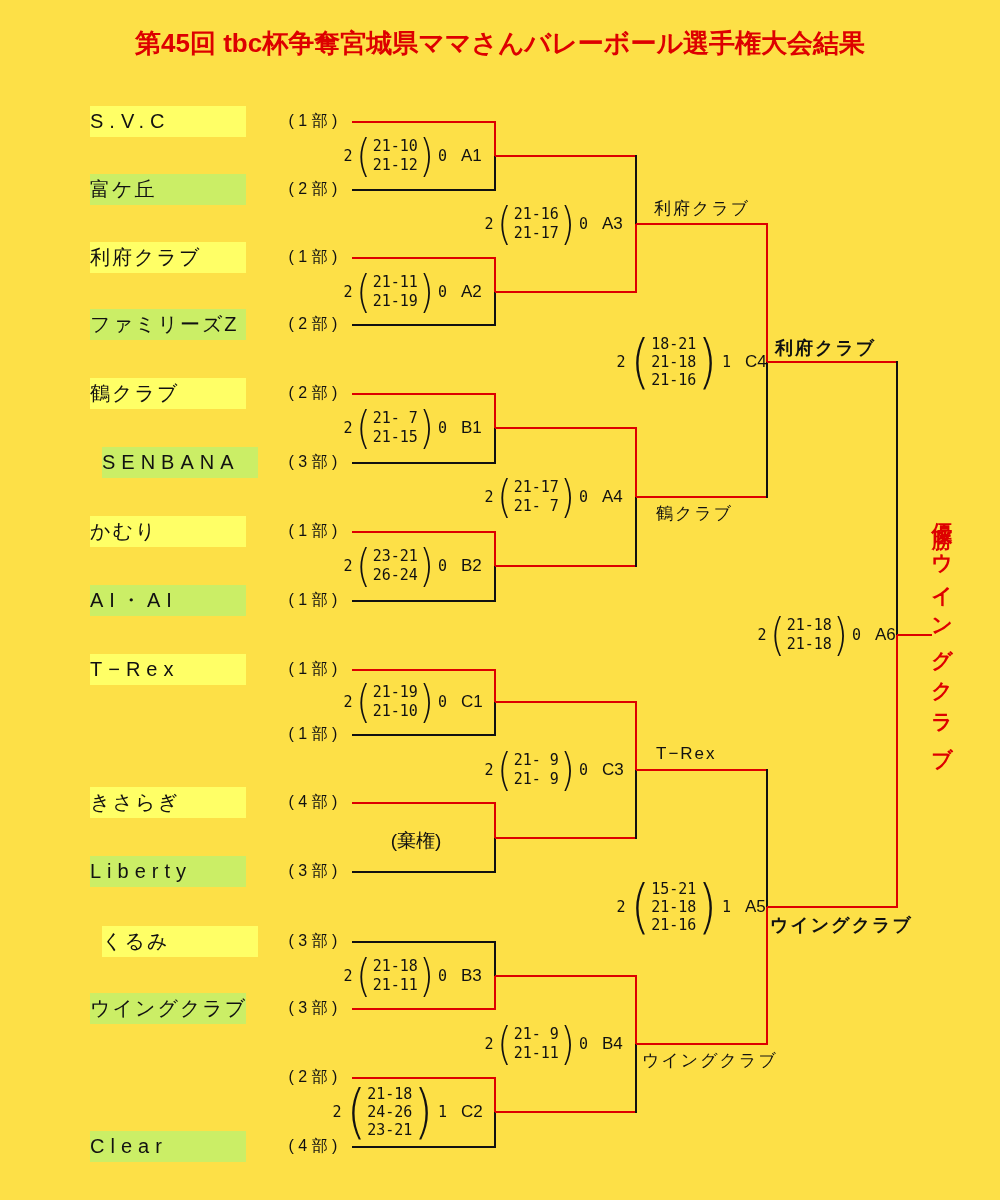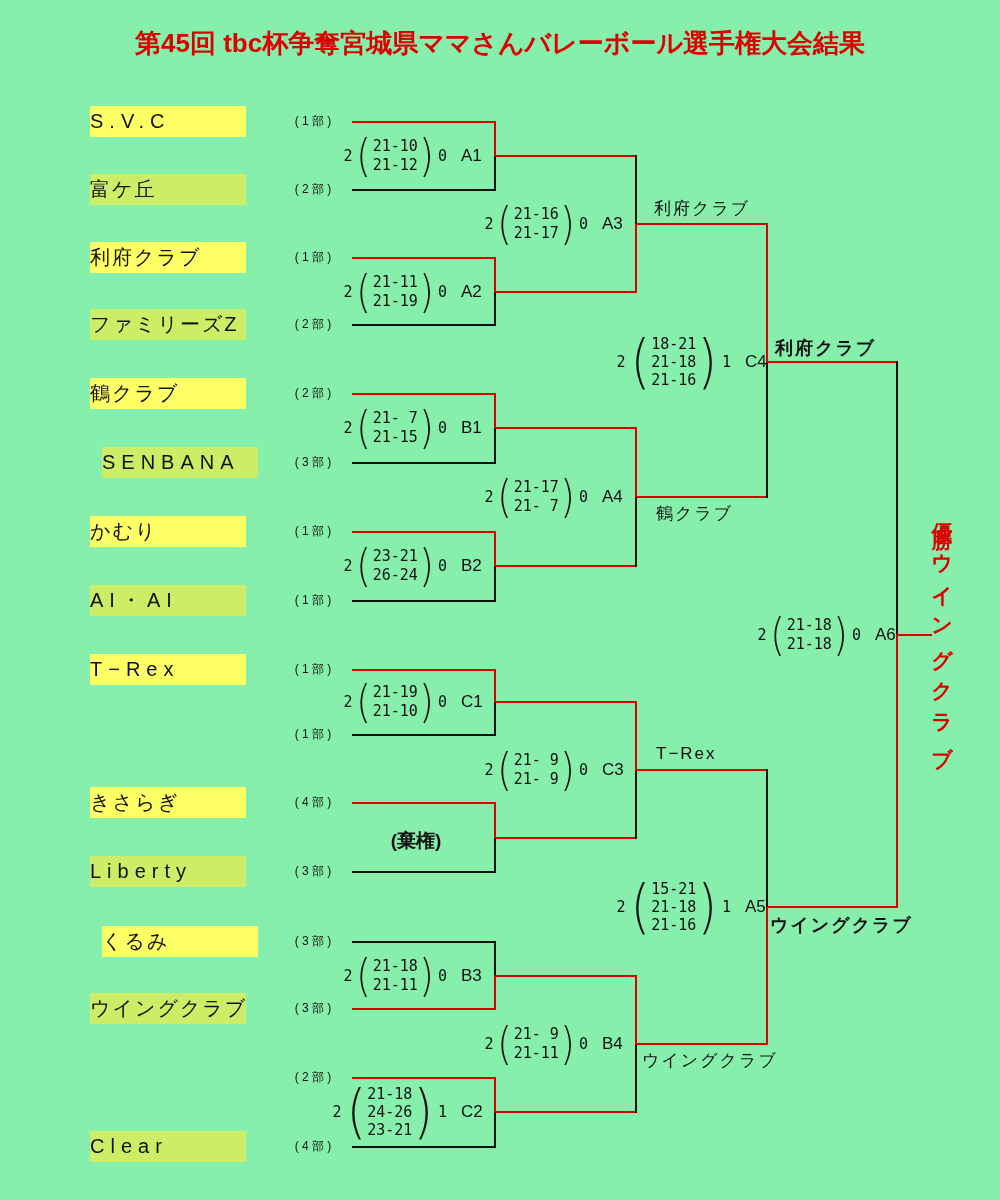--- a/index.html
+++ b/index.html
@@ -1,43 +1,43 @@
 <!DOCTYPE html>
 <html><head>
 <meta charset="utf-8">
 <style>
   html,body{margin:0;padding:0;background:#fff;}
-  .page{position:relative;width:1000px;height:1200px;background:#86efac;overflow:hidden;
+  .page{position:relative;width:1000px;height:1200px;background:#fde047;overflow:hidden;
         font-family:"Liberation Sans",sans-serif;color:#111;}
   .title{position:absolute;top:26px;left:0;width:1000px;text-align:center;
          font-size:26px;font-weight:bold;color:#dd0000;letter-spacing:0px;white-space:nowrap;}
   .seed{position:absolute;font-size:17px;color:#111;margin-top:28px;}
   svg.lines{position:absolute;left:0;top:0;}
   svg.lines line{stroke-width:2.2px;}
   svg.lines line.r{stroke:#dd0000;}
   svg.lines line.k{stroke:#111111;}
   .team-box{position:absolute;width:156px;height:31px;display:flex;align-items:center;
             justify-content:flex-start;font-size:20px;letter-spacing:2px;white-space:nowrap;}
   .team-box.yellow{background:#ffff66;}
   .team-box.green{background:#cbee66;}
   .team-box.wide{letter-spacing:6px;}
   .division{position:absolute;width:78px;height:31px;display:flex;align-items:center;
-            justify-content:center;font-size:12px;white-space:pre;}
+            justify-content:center;font-size:16px;white-space:pre;}
   .match{position:absolute;display:flex;align-items:center;justify-content:flex-end;
          width:160px;height:56px;}
   .match.h3{height:74px;}
   .sc{font-family:"DejaVu Sans Mono",monospace;font-size:15px;margin:0 3px;}
   .par{font-family:"DejaVu Sans",sans-serif;font-weight:300;font-size:44px;
        transform:scaleX(0.85);line-height:1;}
   .match.h3 .par{font-size:58px;}
   .sets{display:flex;flex-direction:column;justify-content:center;text-align:left;
         font-family:"DejaVu Sans Mono",monospace;font-size:15px;line-height:19px;white-space:pre;}
   .match.h3 .sets{line-height:18px;}
   .mlabel{font-size:17px;margin-left:11px;min-width:26px;text-align:left;}
-  .forfeit{position:absolute;width:140px;text-align:center;font-size:19px;font-weight:bold;}
+  .forfeit{position:absolute;width:140px;text-align:center;font-size:19px;}
   .adv{position:absolute;font-size:17px;letter-spacing:2px;white-space:nowrap;}
   .adv.bold{font-weight:bold;font-size:18px;}
   .champion{position:absolute;writing-mode:vertical-rl;text-orientation:upright;
             color:#dd0000;font-weight:bold;font-size:21px;letter-spacing:8px;white-space:nowrap;}
   .champ-prefix{margin-inline-end:18px;}
 </style>
 </head>
 <body>
 
 <div class="page">

